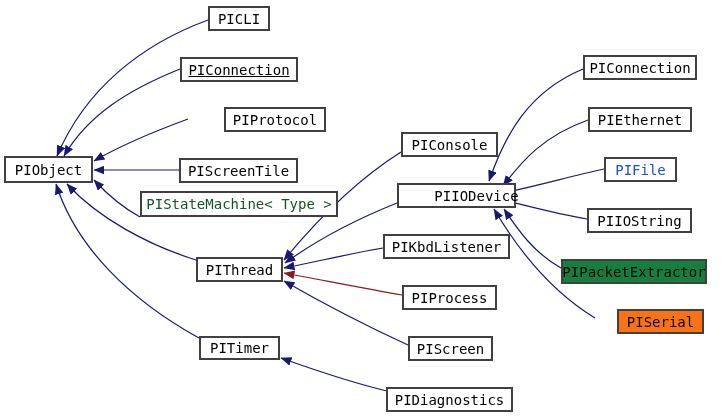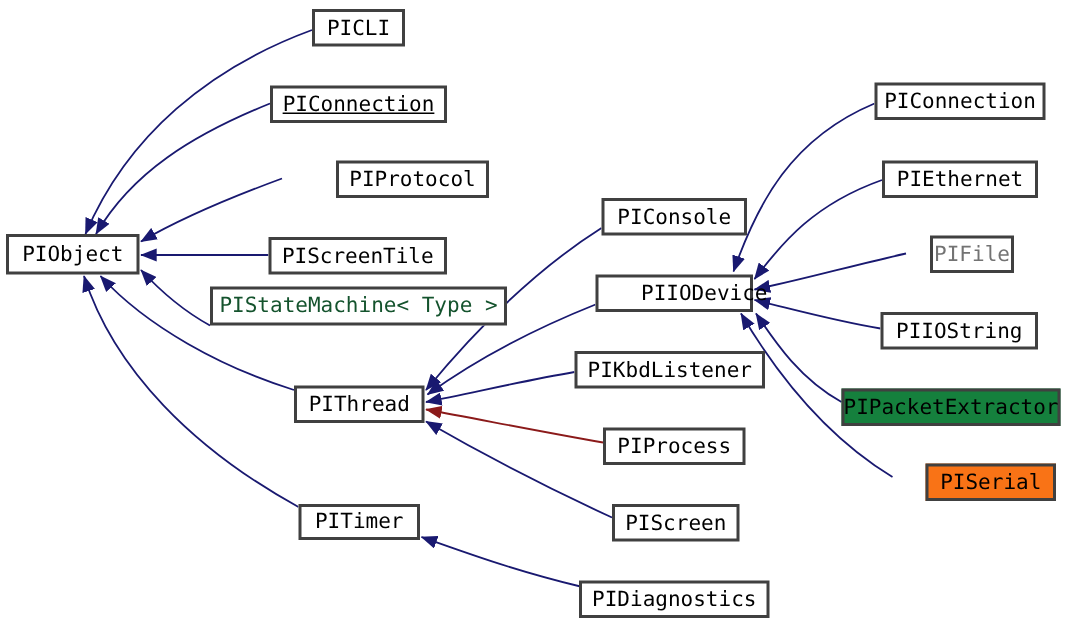--- a/index.html
+++ b/index.html
@@ -98,42 +98,42 @@
       </div>
       <div class="class-node" style="left: 196px; top: 257px; width: 87px; height: 25px; border-color: rgb(64, 64, 64); background: rgb(255, 255, 255); color: rgb(0, 0, 0);">
         <span>PIThread</span>
       </div>
       <div class="class-node" style="left: 199px; top: 336px; width: 81px; height: 24px; border-color: rgb(64, 64, 64); background: rgb(255, 255, 255); color: rgb(0, 0, 0);">
         <span>PITimer</span>
       </div>
       <div class="class-node" style="left: 401px; top: 132px; width: 97px; height: 25px; border-color: rgb(64, 64, 64); background: rgb(255, 255, 255); color: rgb(0, 0, 0);">
         <span>PIConsole</span>
       </div>
-      <div class="class-node" style="left: 397px; top: 183px; width: 105px; height: 25px; border-color: rgb(64, 64, 64); background: rgb(255, 255, 255); color: rgb(0, 0, 0); padding-left: 40px;">
+      <div class="class-node" style="left: 397px; top: 183px; width: 119px; height: 25px; border-color: rgb(64, 64, 64); background: rgb(255, 255, 255); color: rgb(0, 0, 0); padding-left: 40px;">
         <span>PIIODevice</span>
       </div>
       <div class="class-node" style="left: 383px; top: 234px; width: 127px; height: 25px; border-color: rgb(64, 64, 64); background: rgb(255, 255, 255); color: rgb(0, 0, 0);">
         <span>PIKbdListener</span>
       </div>
       <div class="class-node" style="left: 402px; top: 285px; width: 95px; height: 25px; border-color: rgb(64, 64, 64); background: rgb(255, 255, 255); color: rgb(0, 0, 0);">
         <span>PIProcess</span>
       </div>
       <div class="class-node" style="left: 408px; top: 336px; width: 85px; height: 25px; border-color: rgb(64, 64, 64); background: rgb(255, 255, 255); color: rgb(0, 0, 0);">
         <span>PIScreen</span>
       </div>
       <div class="class-node" style="left: 386px; top: 387px; width: 127px; height: 25px; border-color: rgb(64, 64, 64); background: rgb(255, 255, 255); color: rgb(0, 0, 0);">
         <span>PIDiagnostics</span>
       </div>
       <div class="class-node" style="left: 583px; top: 55px; width: 114px; height: 25px; border-color: rgb(64, 64, 64); background: rgb(255, 255, 255); color: rgb(0, 0, 0);">
         <span>PIConnection</span>
       </div>
       <div class="class-node" style="left: 588px; top: 107px; width: 104px; height: 25px; border-color: rgb(64, 64, 64); background: rgb(255, 255, 255); color: rgb(0, 0, 0);">
         <span>PIEthernet</span>
       </div>
-      <div class="class-node" style="left: 604px; top: 157px; width: 56px; height: 25px; border-color: rgb(64, 64, 64); background: rgb(255, 255, 255); color: #737373; margin-left: 16px;">
+      <div class="class-node" style="left: 604px; top: 157px; width: 73px; height: 25px; border-color: rgb(64, 64, 64); background: rgb(255, 255, 255); color: #1d4ed8;">
         <span>PIFile</span>
       </div>
       <div class="class-node" style="left: 587px; top: 208px; width: 105px; height: 25px; border-color: rgb(64, 64, 64); background: rgb(255, 255, 255); color: rgb(0, 0, 0);">
         <span>PIIOString</span>
       </div>
       <div class="class-node" style="left: 561px; top: 259px; width: 146px; height: 25px; border-color: rgb(64, 64, 64); background: #15803d; color: rgb(0, 0, 0);">
         <span>PIPacketExtractor</span>
       </div>
       <div class="class-node" style="left: 595px; top: 309px; width: 87px; height: 25px; border-color: rgb(64, 64, 64); background: #f97316; color: rgb(0, 0, 0); margin-left: 22px;">
         <span>PISerial</span>

